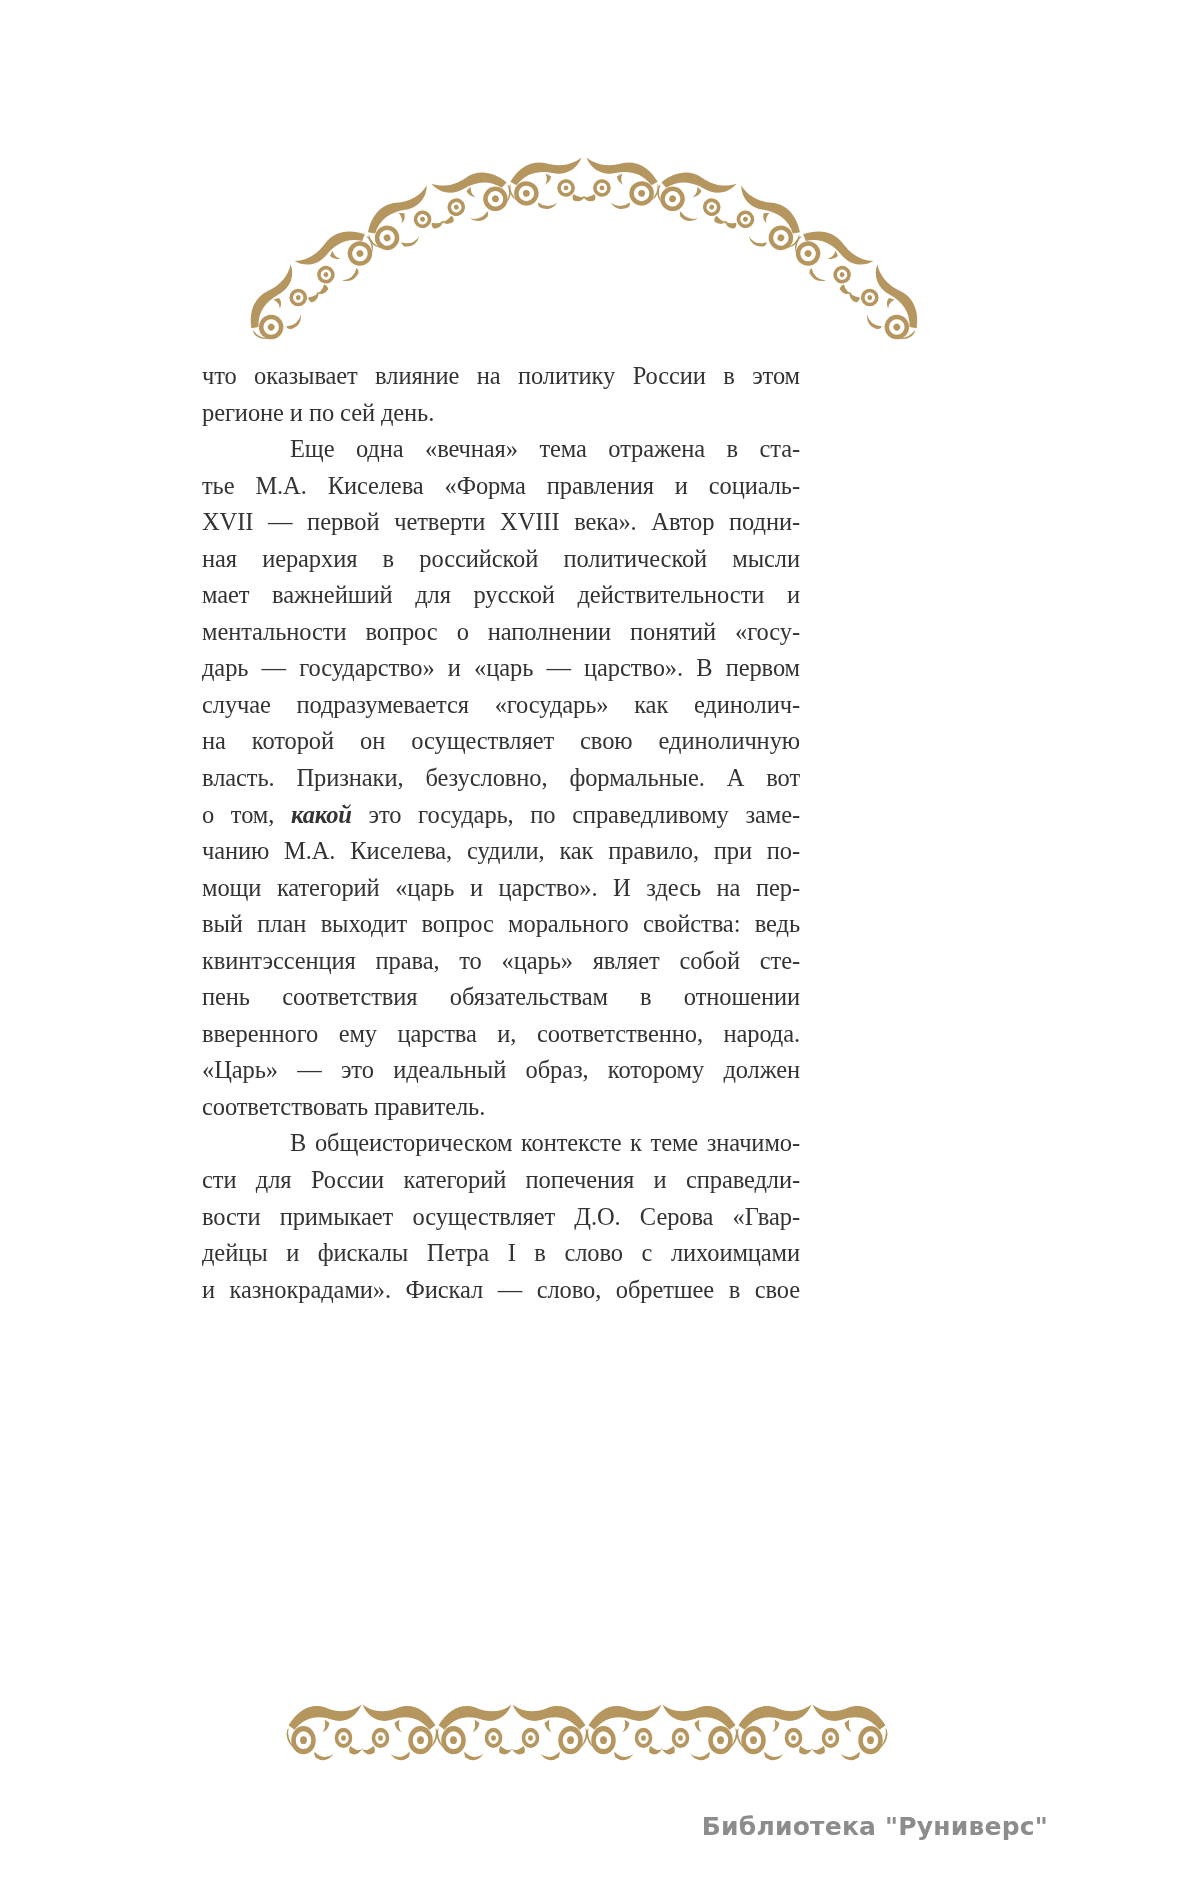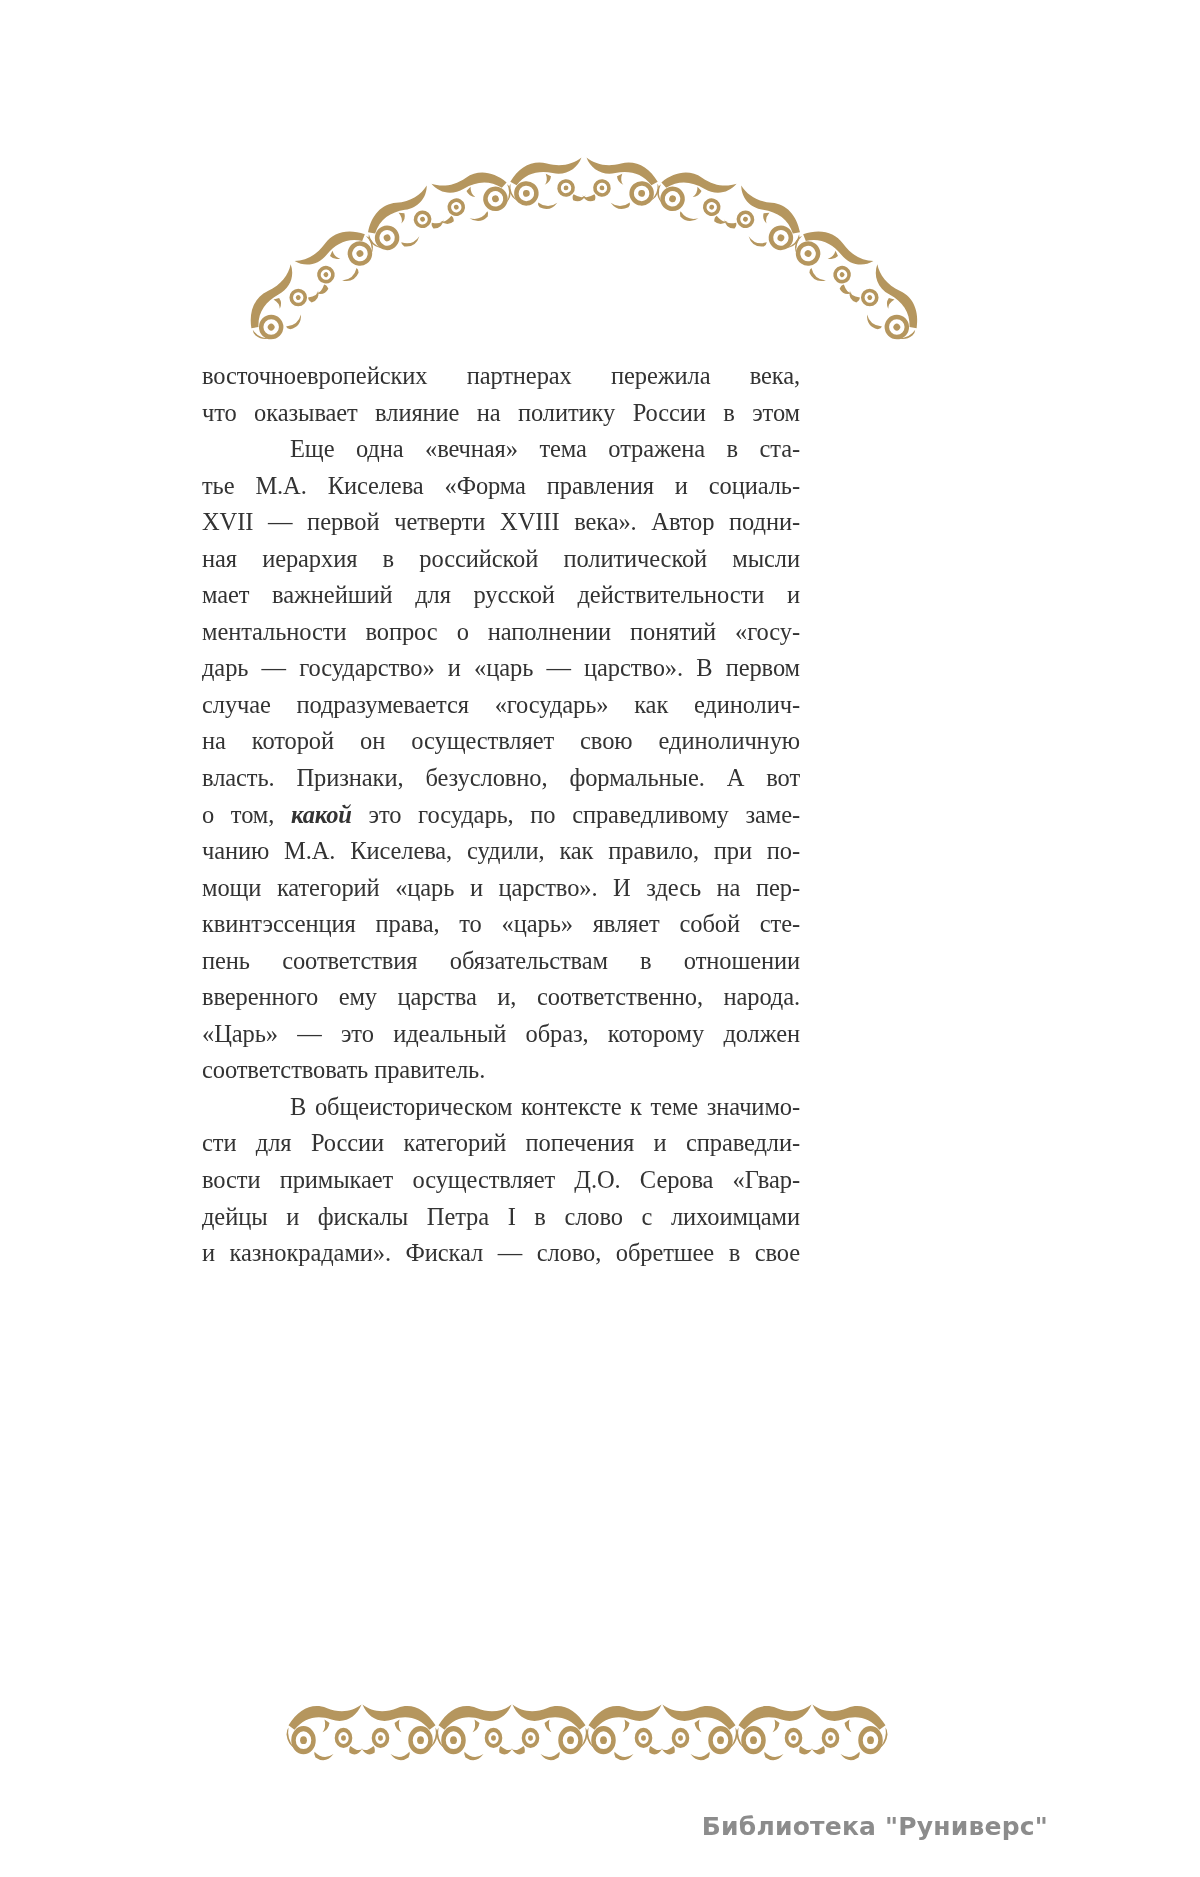--- a/index.html
+++ b/index.html
@@ -86,37 +86,38 @@
     <use href="#scroll-motif" transform="translate(549.5,1731) scale(-1,1.15) translate(-38,-23)"></use>
     <use href="#scroll-motif" transform="translate(624.5,1731) scale(1,1.15) translate(-38,-23)"></use>
     <use href="#scroll-motif" transform="translate(699.5,1731) scale(-1,1.15) translate(-38,-23)"></use>
     <use href="#scroll-motif" transform="translate(774.5,1731) scale(1,1.15) translate(-38,-23)"></use>
     <use href="#scroll-motif" transform="translate(849.5,1731) scale(-1,1.15) translate(-38,-23)"></use>
   </g>
 </svg>
 
 <div class="text-block">
     <div class="para">
-      <div class="line">восточноевропейских партнерах пережила века,</div>
       <div class="line">что оказывает влияние на политику России в этом</div>
+      <div class="line end">регионе и по сей день.</div>
     </div>
     <div class="para indent">
       <div class="line">Еще одна «вечная» тема отражена в ста-</div>
       <div class="line">тье М.А. Киселева «Форма правления и социаль-</div>
       <div class="line">XVII — первой четверти XVIII века». Автор подни-</div>
       <div class="line">ная иерархия в российской политической мысли</div>
       <div class="line">мает важнейший для русской действительности и</div>
       <div class="line">ментальности вопрос о наполнении понятий «госу-</div>
       <div class="line">дарь — государство» и «царь — царство». В первом</div>
       <div class="line">случае подразумевается «государь» как единолич-</div>
       <div class="line">на которой он осуществляет свою единоличную</div>
       <div class="line">власть. Признаки, безусловно, формальные. А вот</div>
       <div class="line"><span>о том, </span><span class="italic">какой</span><span> это государь, по справедливому заме-</span></div>
       <div class="line">чанию М.А. Киселева, судили, как правило, при по-</div>
       <div class="line">мощи категорий «царь и царство». И здесь на пер-</div>
+      <div class="line">вый план выходит вопрос морального свойства: ведь</div>
       <div class="line">квинтэссенция права, то «царь» являет собой сте-</div>
       <div class="line">пень соответствия обязательствам в отношении</div>
       <div class="line">вверенного ему царства и, соответственно, народа.</div>
       <div class="line">«Царь» — это идеальный образ, которому должен</div>
       <div class="line end">соответствовать правитель.</div>
     </div>
     <div class="para indent">
       <div class="line">В общеисторическом контексте к теме значимо-</div>
       <div class="line">сти для России категорий попечения и справедли-</div>
       <div class="line">вости примыкает осуществляет Д.О. Серова «Гвар-</div>

